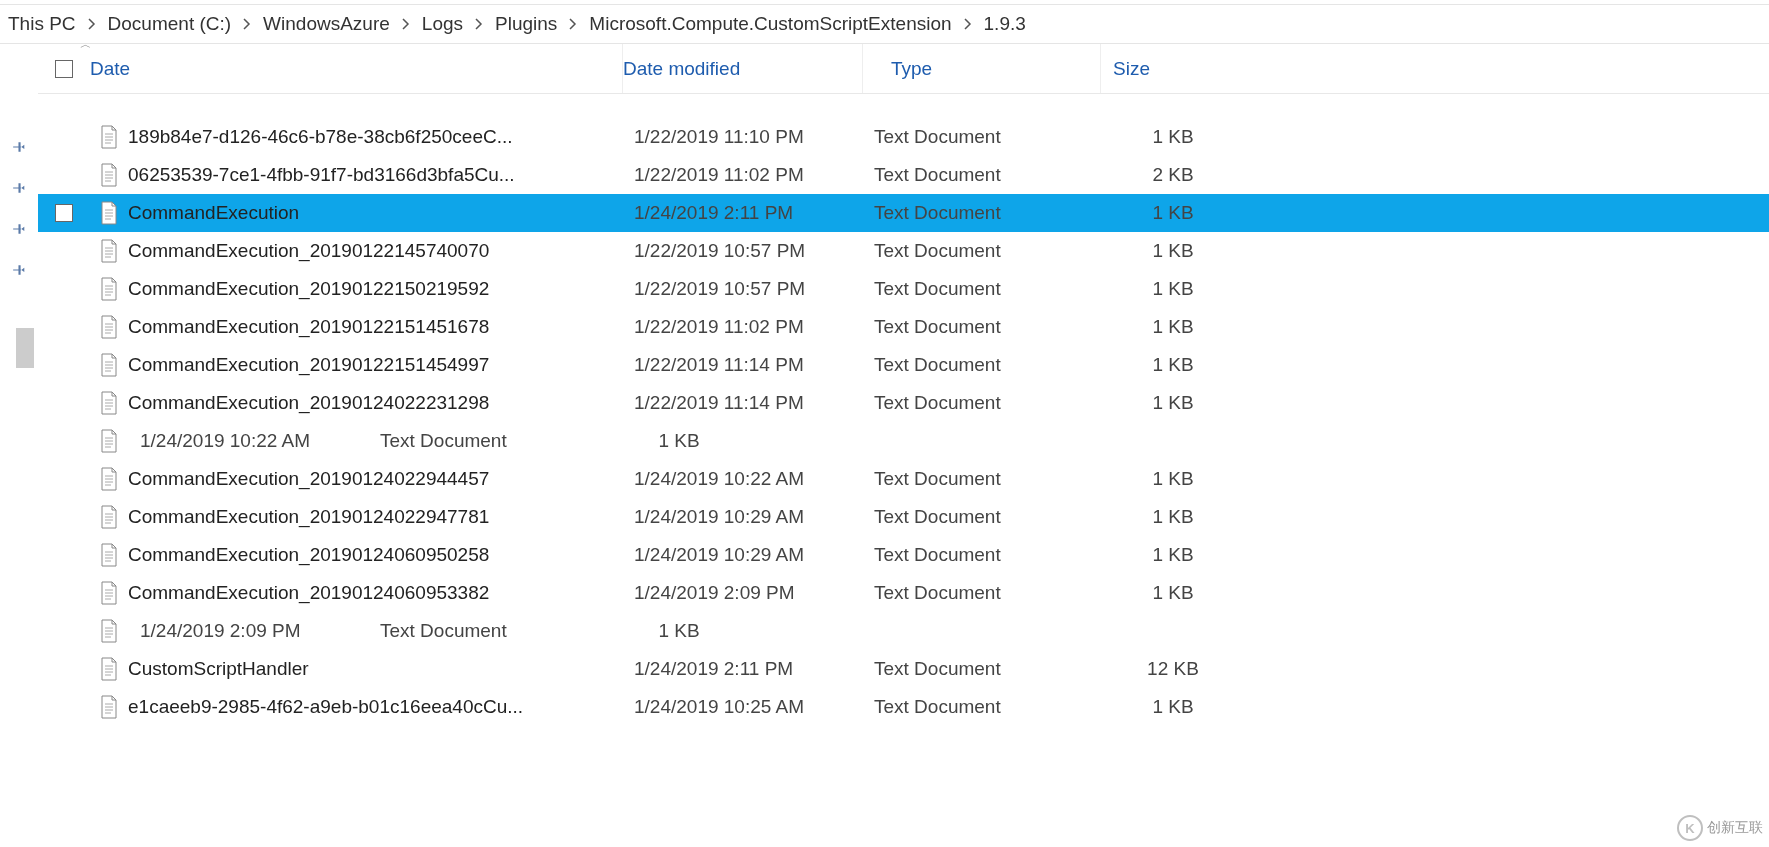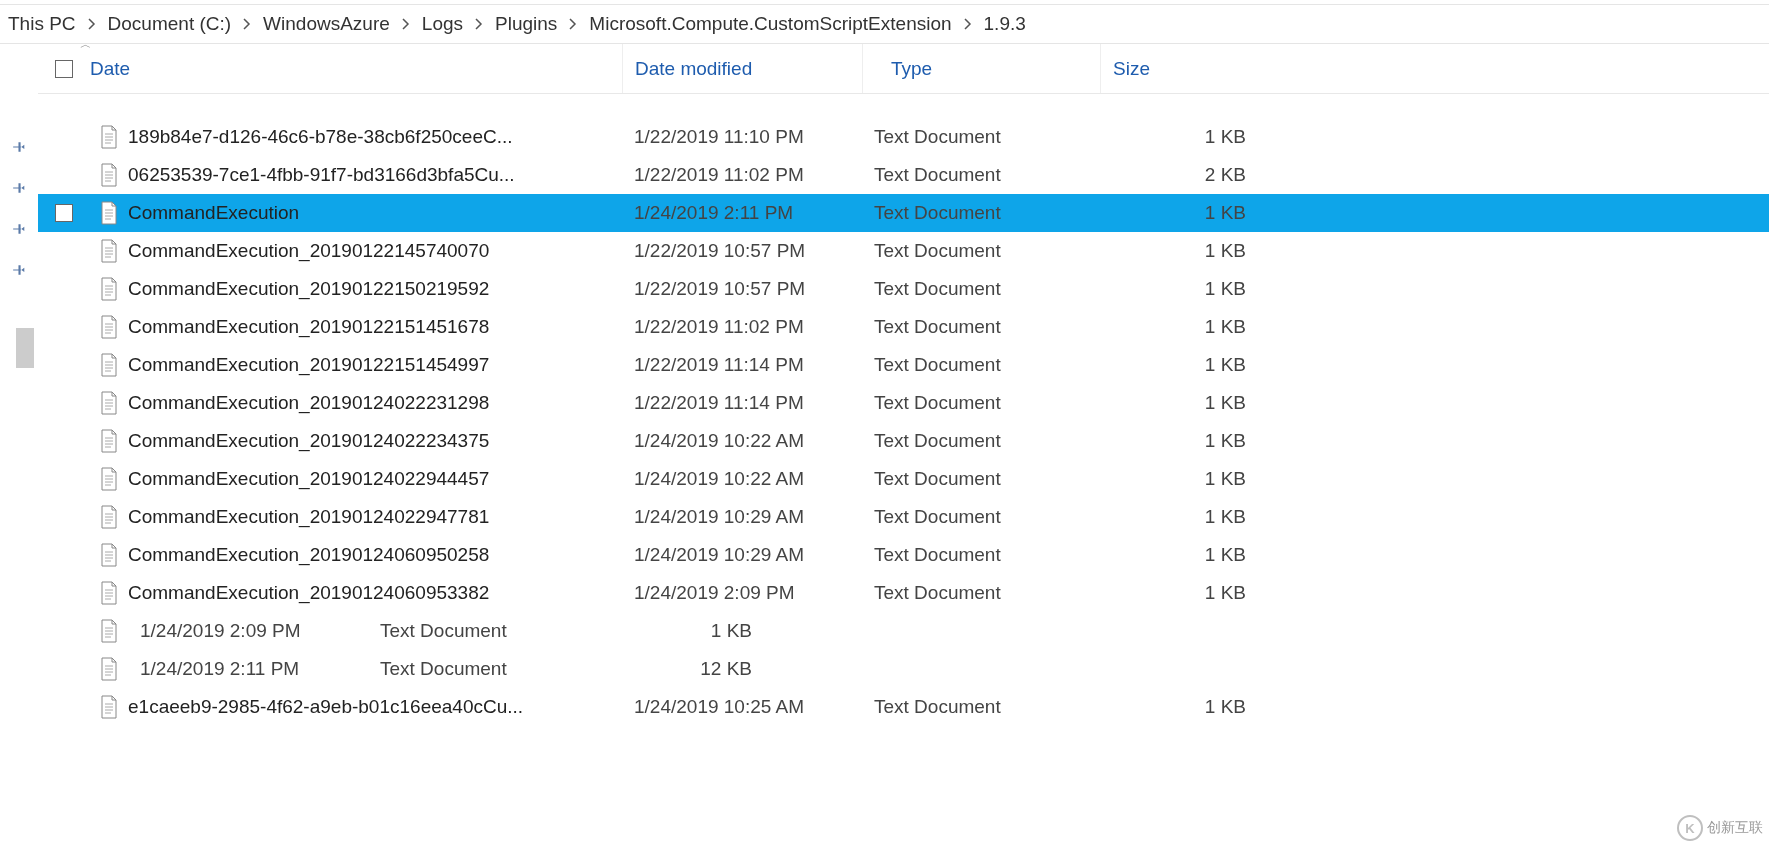--- a/index.html
+++ b/index.html
@@ -8,32 +8,32 @@
 .breadcrumb-item { color: #333; cursor: pointer; padding: 0 4px; }
 .breadcrumb-sep { width: 24px; text-align: center; color: #666; }
 .breadcrumb-sep svg { width: 8px; height: 12px; }
 .main { display: flex; }
 .quick-access { width: 38px; display: flex; flex-direction: column; align-items: center; padding-top: 95px; gap: 18px; }
 .pin-icon svg { width: 18px; height: 18px; fill: #5a7aa8; }
 .file-area { flex: 1; }
 .columns { display: flex; align-items: center; height: 50px; border-bottom: 1px solid #e8e8e8; }
 .col-check { width: 52px; display:flex; align-items:center; justify-content:center; }
 .col-name { flex: 0 0 532px; padding-left: 0; color: #1e5cae; display:flex; align-items:center; }
-.col-date { flex: 0 0 240px; color: #1e5cae; border-left: 1px solid #eee; padding-left: 12px; height:100%; display:flex; align-items:center; }
+.col-date { flex: 0 0 240px; color: #1e5cae; border-left: 1px solid #eee; height:100%; display:flex; align-items:center; }
 .col-type { flex: 0 0 238px; color: #1e5cae; border-left: 1px solid #eee; padding-left: 28px; height:100%; display:flex; align-items:center; }
 .col-size { flex: 0 0 158px; color: #1e5cae; border-left: 1px solid #eee; padding-left: 12px; height:100%; display:flex; align-items:center; }
 .rows { padding-top: 24px; }
 .row { display: flex; align-items: center; height: 38px; }
 .row.selected { background: #0ea5e9; }
 .row-check { width: 52px; display:flex; align-items:center; justify-content:center; }
 .row-icon { width: 38px; display:flex; align-items:center; justify-content:center; }
 .row-name { flex: 0 0 494px; white-space: nowrap; overflow: hidden; text-overflow: ellipsis; color: #222; }
 .row-date { flex: 0 0 240px; padding-left: 12px; color: #444; }
 .row-type { flex: 0 0 238px; padding-left: 12px; color: #444; }
-.row-size { flex: 0 0 158px; text-align: right; padding-right: 12px; color: #444; }
+.row-size { flex: 0 0 158px; text-align: center; padding-right: 12px; color: #444; }
 .chk { width: 18px; height: 18px; border: 1.5px solid #666; display:inline-block; background:#fff; }
 .file-svg { width: 20px; height: 24px; }
 .scrollbar-stub { width: 18px; height: 40px; background: #ccc; position: absolute; left: 16px; top: 328px; }
 .watermark { position: fixed; right: 6px; bottom: 6px; font-size: 14px; color: #999; display:flex; align-items:center; gap:4px; }
 .watermark .wm-circle { width: 26px; height: 26px; border: 2px solid #bfbfbf; border-radius: 50%; display:flex; align-items:center; justify-content:center; font-weight:bold; color:#bfbfbf; font-size:13px; }
 </style>
 </head>
 <body>
 
 <div class="breadcrumb" id="breadcrumb">
@@ -244,21 +244,20 @@
           <div class="row-icon">
             <svg class="file-svg" viewBox="0 0 20 24">
               <path d="M3 1 H13 L17 5 V23 H3 Z" fill="#fff" stroke="#888" stroke-width="1"></path>
               <path d="M13 1 V5 H17" fill="none" stroke="#888" stroke-width="1"></path>
               <line x1="6" y1="9" x2="14" y2="9" stroke="#aaa" stroke-width="1"></line>
               <line x1="6" y1="12" x2="14" y2="12" stroke="#aaa" stroke-width="1"></line>
               <line x1="6" y1="15" x2="14" y2="15" stroke="#aaa" stroke-width="1"></line>
               <line x1="6" y1="18" x2="12" y2="18" stroke="#aaa" stroke-width="1"></line>
             </svg>
           </div>
-          <div class="row-name">CommandExecution_20190124022234375</div>
           <div class="row-date">1/24/2019 10:22 AM</div>
           <div class="row-type">Text Document</div>
           <div class="row-size">1 KB</div>
         </div>
         <div class="row">
           <div class="row-check"></div>
           <div class="row-icon">
             <svg class="file-svg" viewBox="0 0 20 24">
               <path d="M3 1 H13 L17 5 V23 H3 Z" fill="#fff" stroke="#888" stroke-width="1"></path>
               <path d="M13 1 V5 H17" fill="none" stroke="#888" stroke-width="1"></path>
@@ -345,20 +344,21 @@
           <div class="row-icon">
             <svg class="file-svg" viewBox="0 0 20 24">
               <path d="M3 1 H13 L17 5 V23 H3 Z" fill="#fff" stroke="#888" stroke-width="1"></path>
               <path d="M13 1 V5 H17" fill="none" stroke="#888" stroke-width="1"></path>
               <line x1="6" y1="9" x2="14" y2="9" stroke="#aaa" stroke-width="1"></line>
               <line x1="6" y1="12" x2="14" y2="12" stroke="#aaa" stroke-width="1"></line>
               <line x1="6" y1="15" x2="14" y2="15" stroke="#aaa" stroke-width="1"></line>
               <line x1="6" y1="18" x2="12" y2="18" stroke="#aaa" stroke-width="1"></line>
             </svg>
           </div>
+          <div class="row-name">CustomScriptHandler</div>
           <div class="row-date">1/24/2019 2:11 PM</div>
           <div class="row-type">Text Document</div>
           <div class="row-size">12 KB</div>
         </div>
         <div class="row">
           <div class="row-check"></div>
           <div class="row-icon">
             <svg class="file-svg" viewBox="0 0 20 24">
               <path d="M3 1 H13 L17 5 V23 H3 Z" fill="#fff" stroke="#888" stroke-width="1"></path>
               <path d="M13 1 V5 H17" fill="none" stroke="#888" stroke-width="1"></path>

